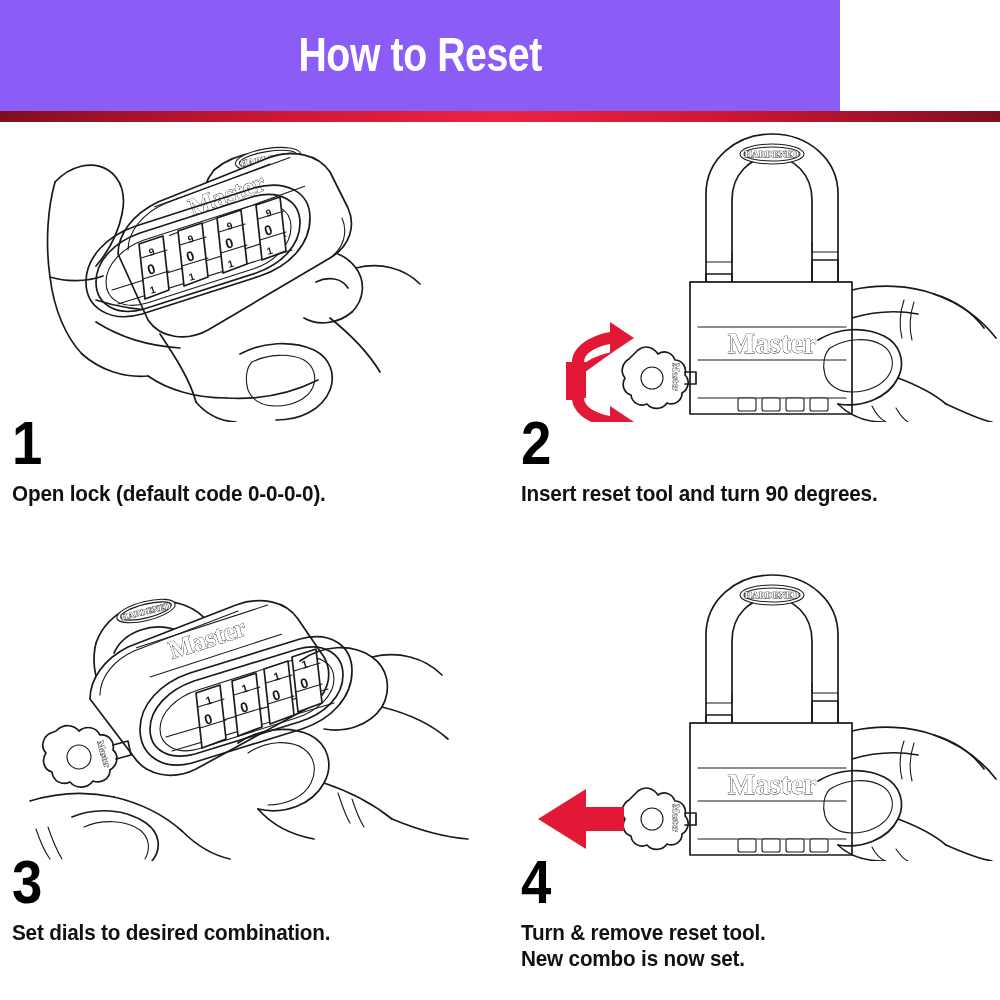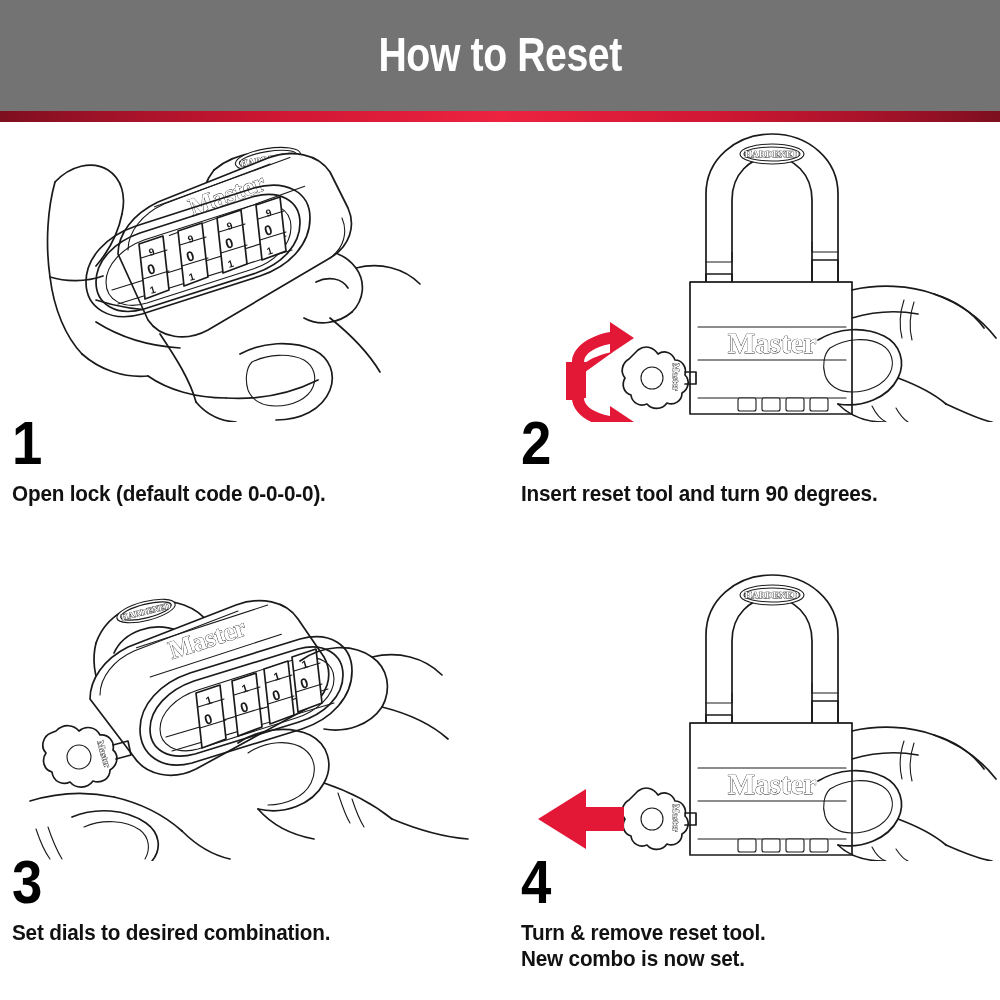--- a/index.html
+++ b/index.html
@@ -7,23 +7,23 @@
   body {
     background:#ffffff;
     font-family:"Liberation Sans", sans-serif;
     -webkit-font-smoothing:antialiased;
     overflow:hidden;
   }
 
   
   .header {
     position:relative;
-    width:1000px;
+    width:840px;
     height:111px;
-    background:#737373;
+    background:#8b5cf6;
     display:flex;
     align-items:center;
     justify-content:center;
   }
   .header-title {
     color:#ffffff;
     font-size:49px;
     font-weight:bold;
     letter-spacing:-0.5px;
     transform:scaleX(0.80);

